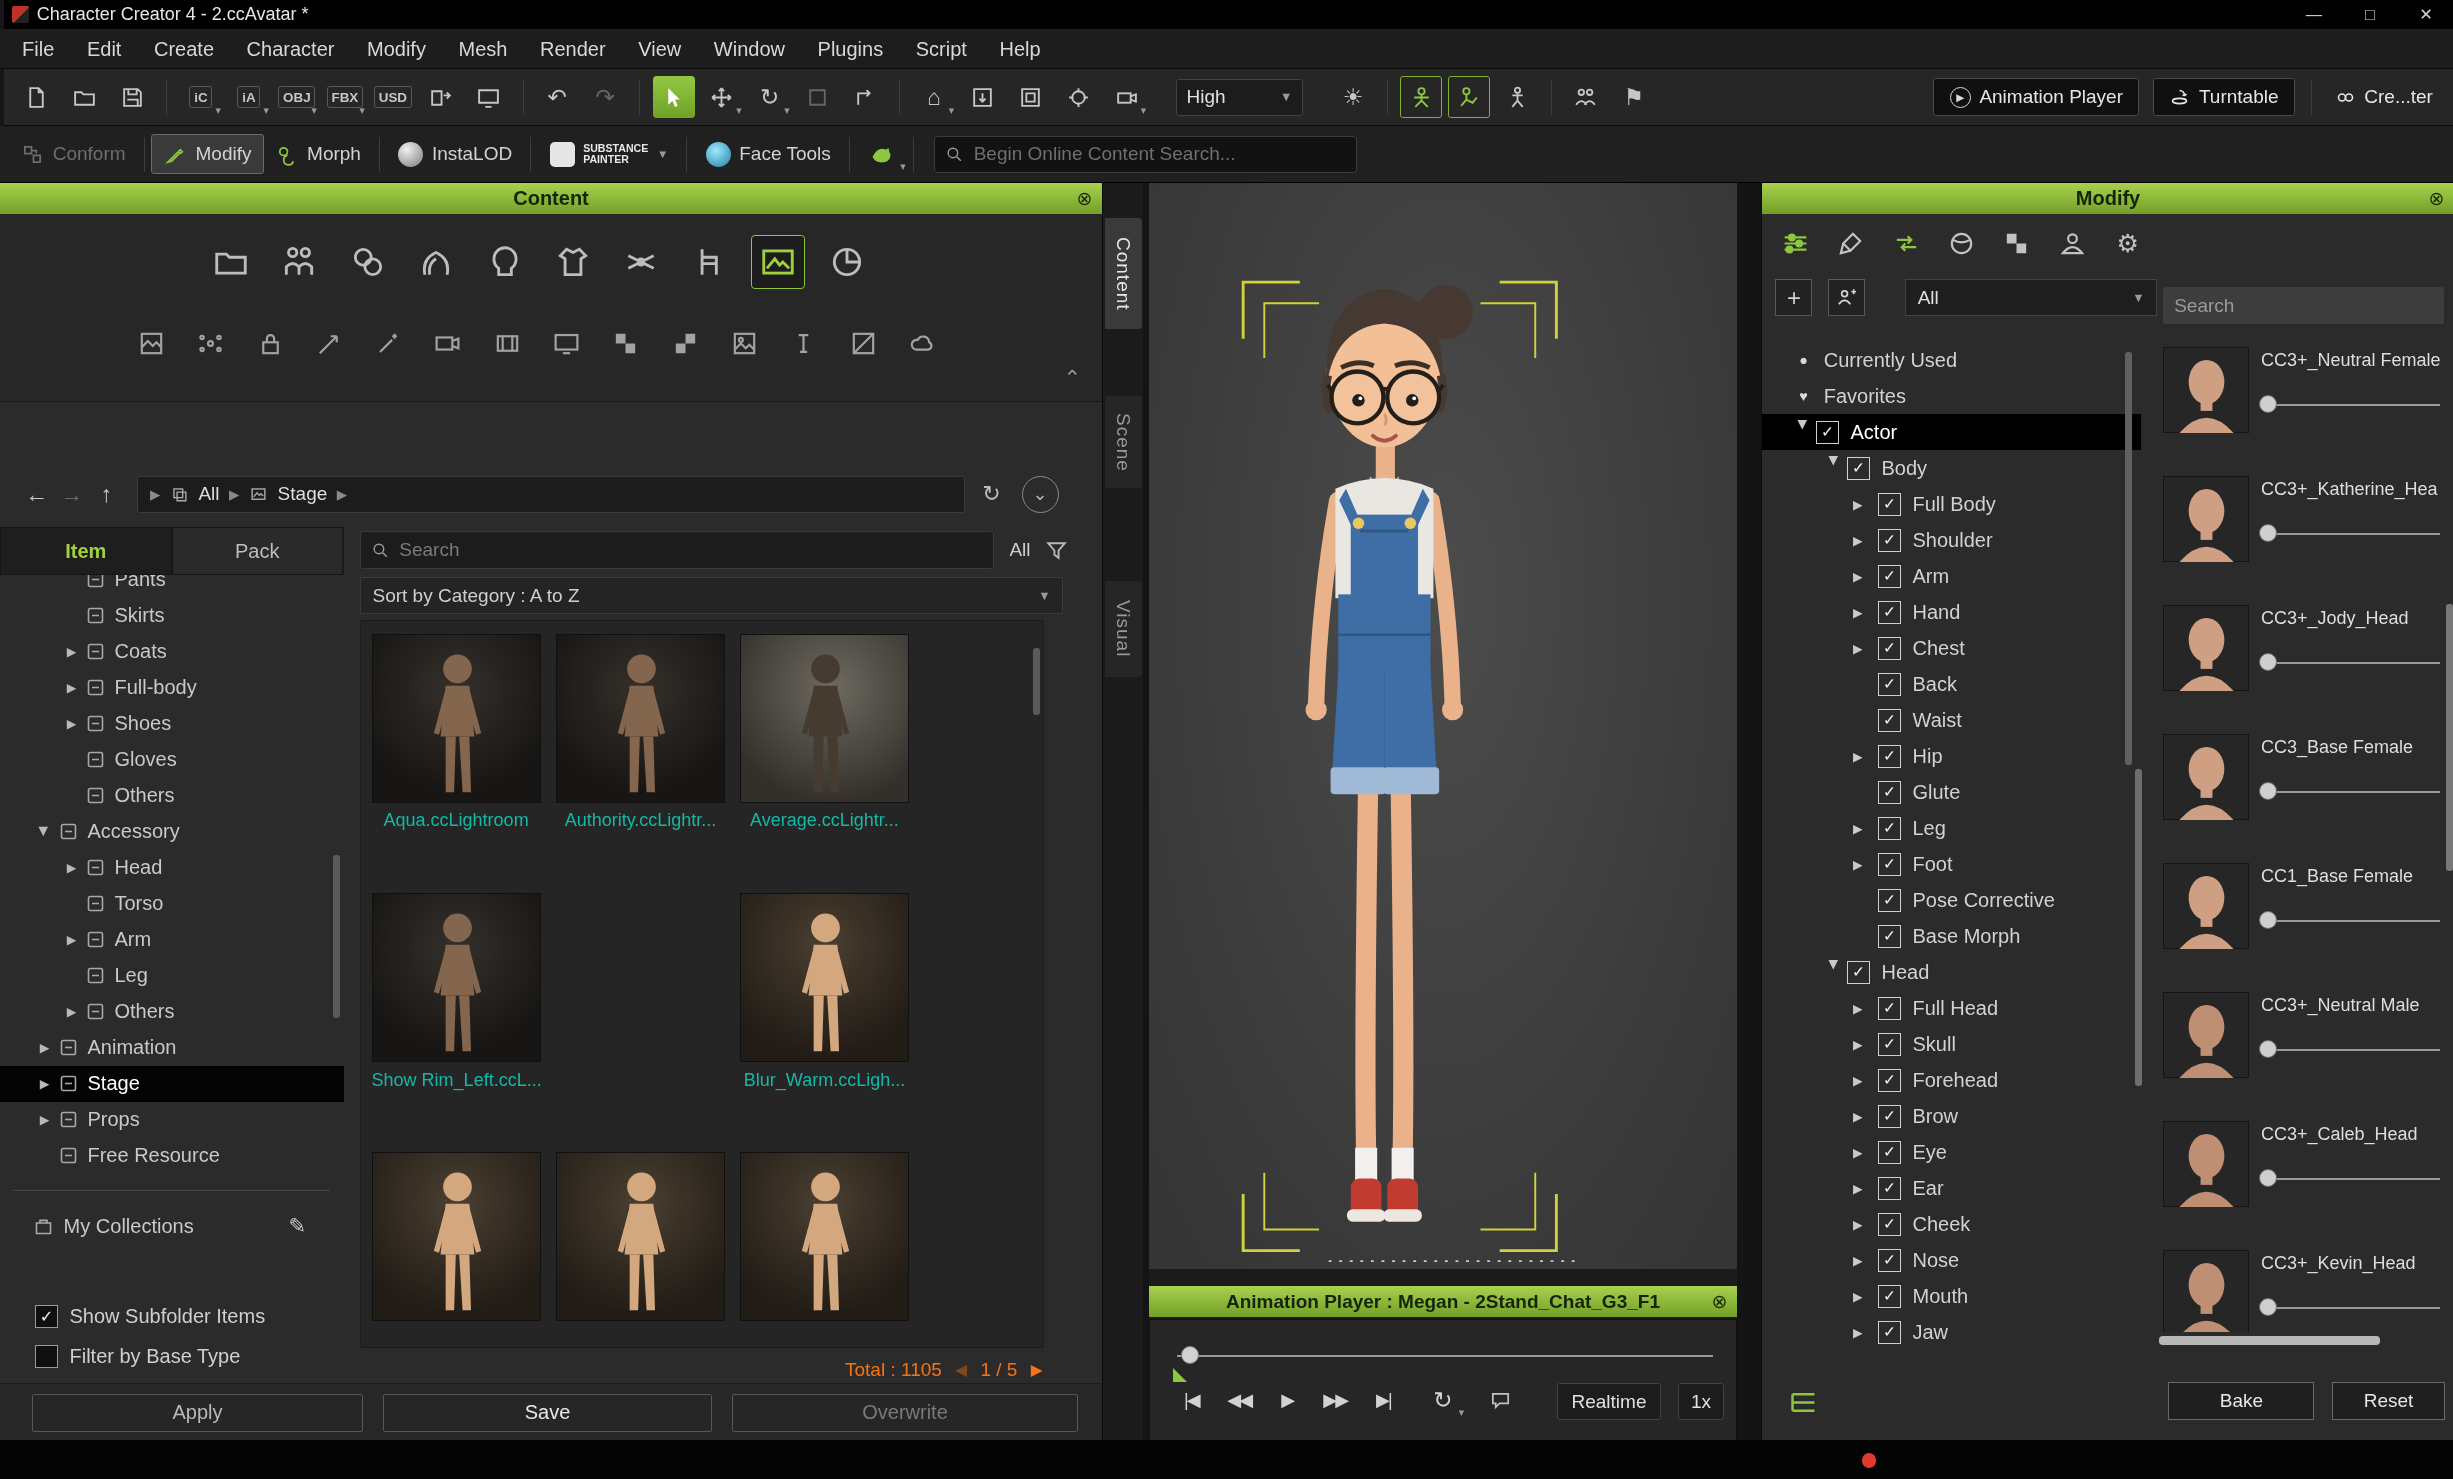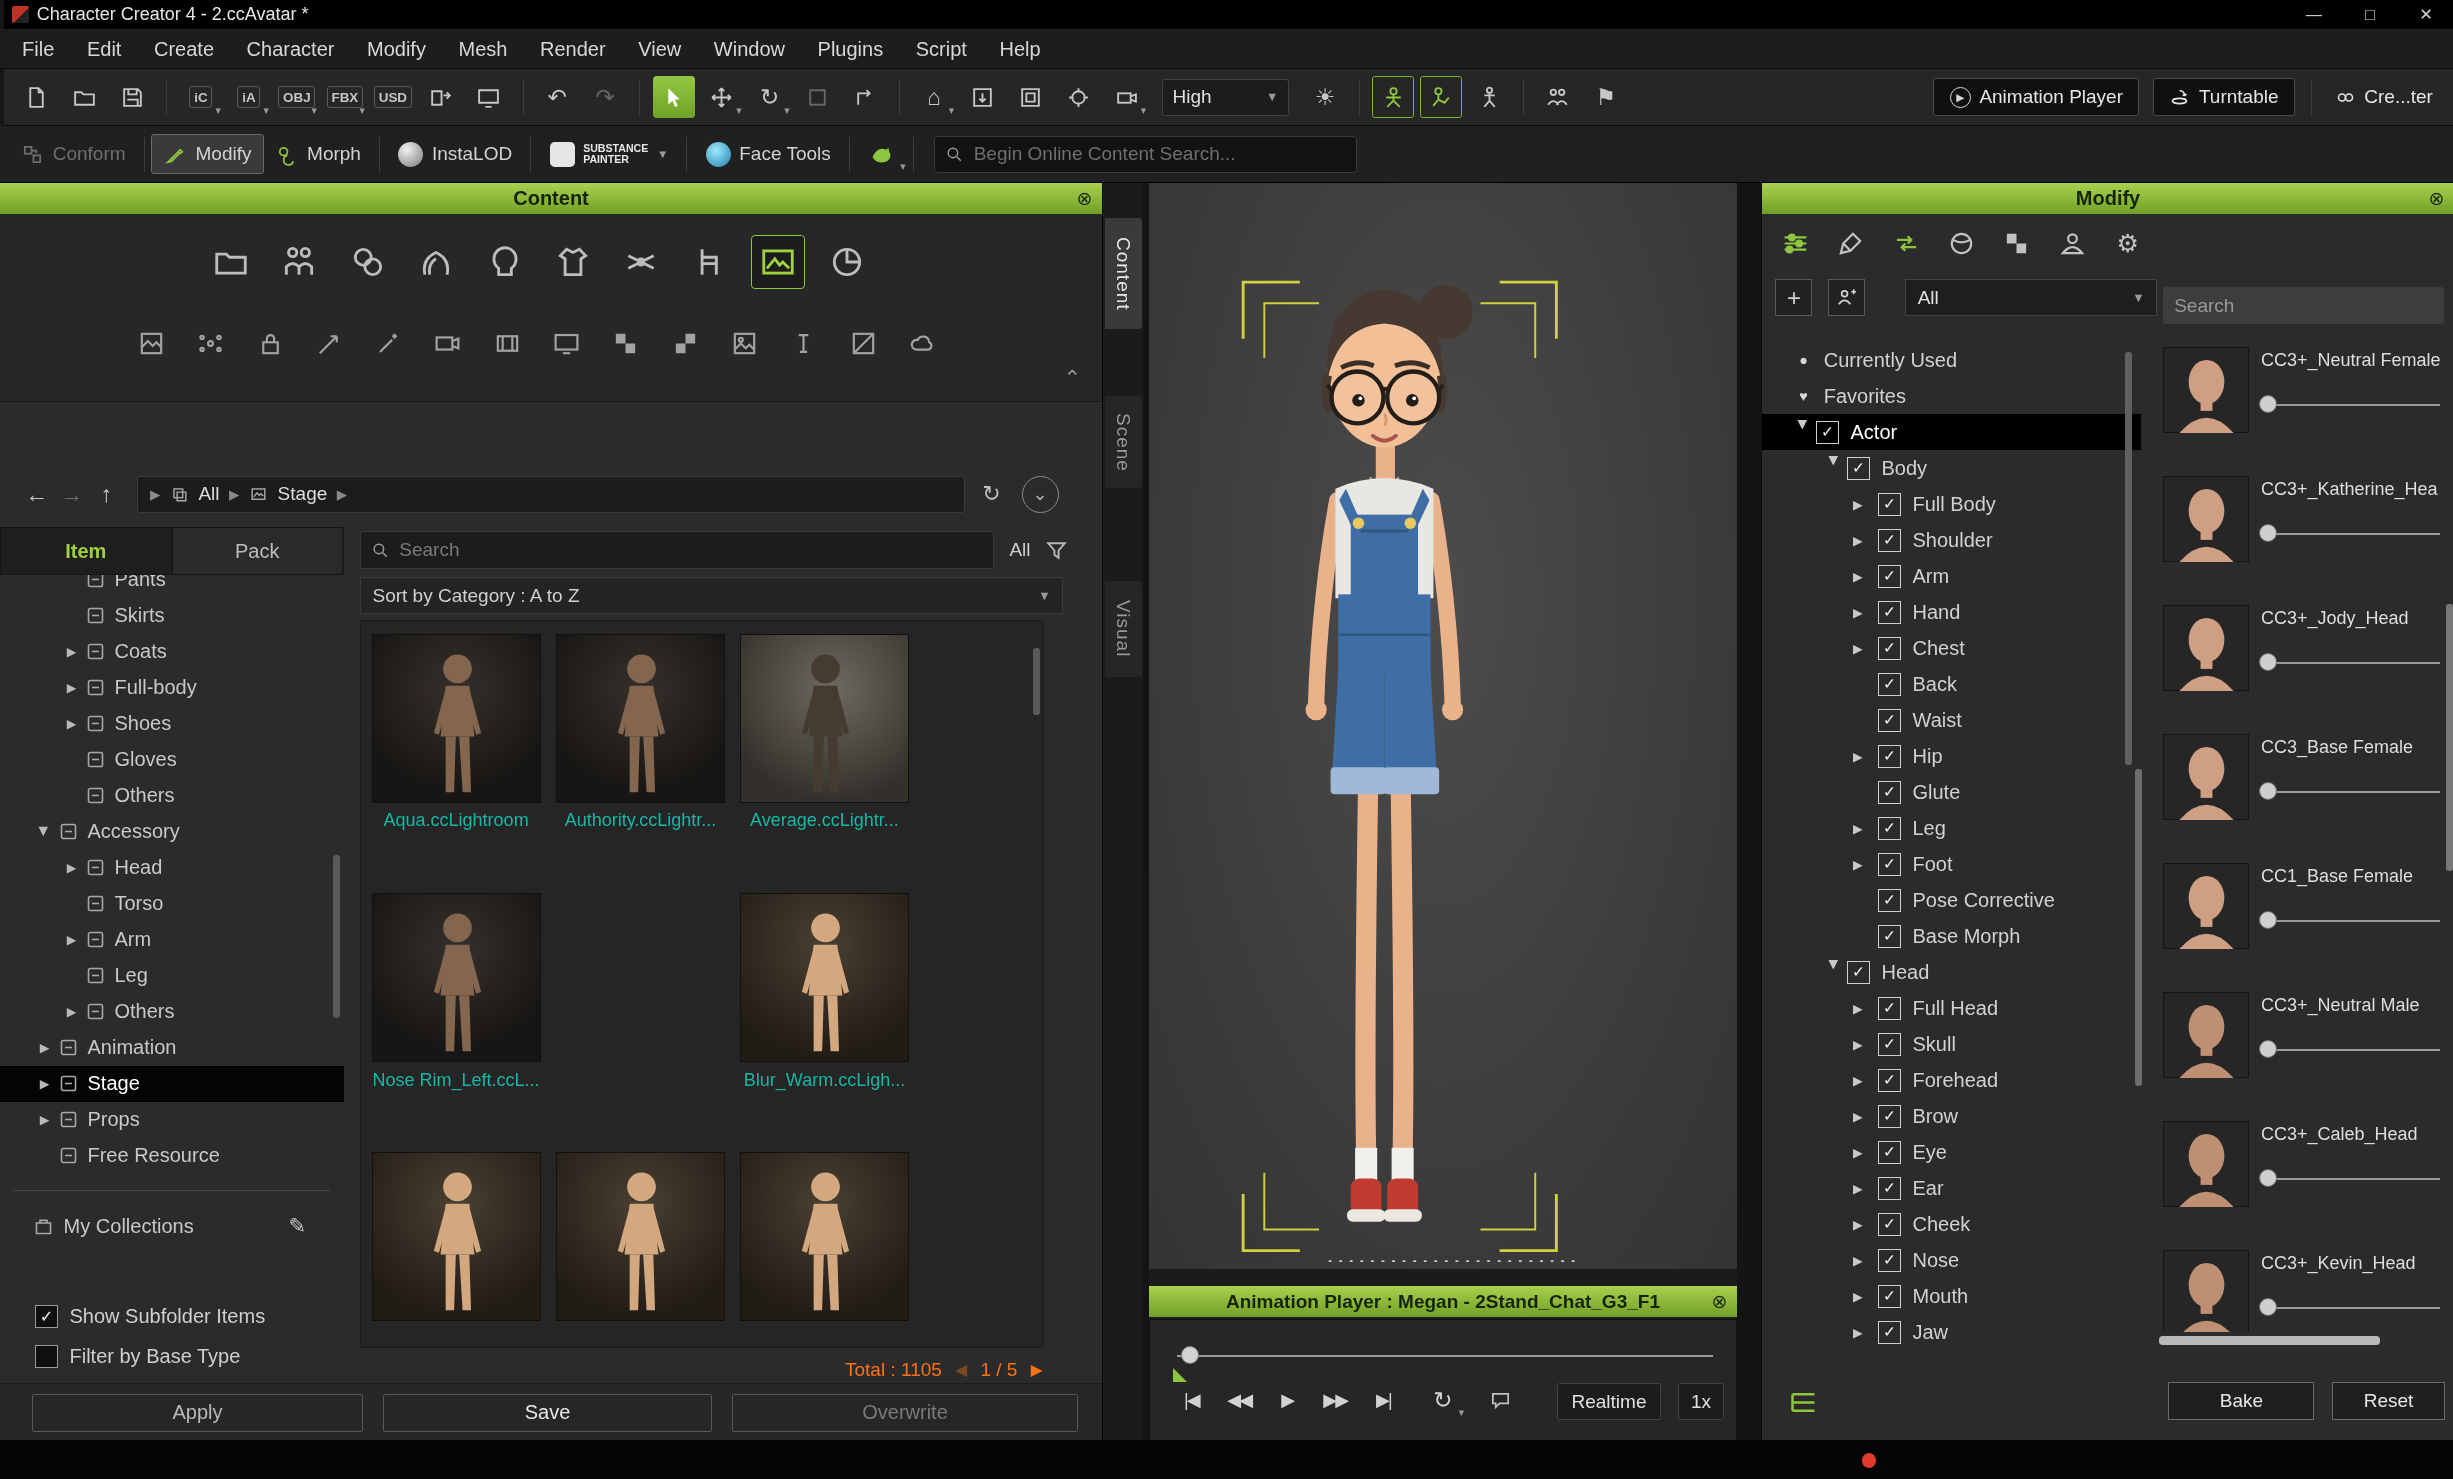--- a/index.html
+++ b/index.html
@@ -22,21 +22,21 @@
 
   
   .toolbar1{position:absolute;top:69px;left:4px;right:0;height:57px;background:#262626;display:flex;align-items:center;padding:0 11.5px;border-bottom:1px solid #0b0b0b;gap:6px;}
   .tbtn{min-width:42px;height:42px;display:flex;align-items:center;justify-content:center;color:#c6c6c6;font-size:23px;position:relative;}
   .tbtn svg{width:25px;height:25px;}
   .chip{font-size:13.4px;font-weight:bold;border:1px solid #5a5a5a;border-radius:2.9px;padding:2.9px 3.8px;color:#c6c6c6;}
   .dd::after{content:"▾";font-size:10.6px;color:#9a9a9a;position:absolute;right:1px;bottom:1.9px;}
   .sep{width:1px;height:35px;background:#3d3d3d;margin:0 6.7px;}
   .selbtn{background:linear-gradient(#93c844,#6fa226);border-radius:3.8px;color:#fff;}
   .dim{opacity:.4;}
-  .qselect{width:127px;height:37px;background:#1c1c1c;border:1px solid #434343;border-radius:2.9px;display:flex;align-items:center;padding:0 9.6px;font-size:19px;color:#e0e0e0;margin:0 9px;text-align:right;}
+  .qselect{width:127px;height:37px;background:#1c1c1c;border:1px solid #434343;border-radius:2.9px;display:flex;align-items:center;padding:0 9.6px;font-size:19px;color:#e0e0e0;margin:0 23px;text-align:right;}
   .qselect .car{margin-left:auto;font-size:12.5px;color:#9a9a9a;}
   .greenbtn{border:1.9px solid #7db12f;border-radius:2.9px;color:#8dc63f;}
   .bigbtn{height:38px;background:#101010;border:1px solid #4a4a4a;border-radius:2.9px;display:flex;align-items:center;gap:8.6px;padding:0 15.4px;font-size:19px;color:#e6e6e6;margin:0 3.8px;}
   .pc{width:21px;height:21px;border:1.9px solid #d8d8d8;border-radius:50%;display:flex;align-items:center;justify-content:center;font-size:10.6px;color:#d8d8d8;}
 
   
   .toolbar2{position:absolute;top:126px;left:0;right:0;height:57px;background:#202020;display:flex;align-items:center;padding:0 9.6px;border-bottom:1px solid #000;}
   .t2item{display:flex;align-items:center;gap:8.6px;padding:0 11.5px;font-size:19px;color:#d2d2d2;height:40px;position:relative;}
   .t2item svg{width:23px;height:23px;}
   .t2item.active{background:#3a3a3a;border:1px solid #6b6b6b;border-radius:2.9px;}
@@ -844,21 +844,21 @@
 
           <div class="thumbcell" style="left: 10.6px; top: 272px;">
             <div class="ph">
               <svg viewBox="0 0 100 100" width="169" height="169">
                 <circle class="fig" cx="50" cy="20" r="8.5"></circle>
                 <path class="fig" d="M43 30 L57 30 L60 60 L40 60 Z"></path>
                 <path class="fig" d="M43 60 h6 l-1 33 h-5 z M51 60 h6 l1 33 h-5 z"></path>
                 <path class="fig" d="M43 32 l-7 26 3 1 7 -24 z M57 32 l7 26 -3 1 -7 -24 z"></path>
               </svg>
             </div>
-            <div class="tlabel">Nose Rim_Left.ccL...</div>
+            <div class="tlabel">Show Rim_Left.ccL...</div>
           </div>
 
 
           <div class="thumbcell warm" style="left: 379px; top: 272px;">
             <div class="ph">
               <svg viewBox="0 0 100 100" width="169" height="169">
                 <circle class="fig" cx="50" cy="20" r="8.5"></circle>
                 <path class="fig" d="M43 30 L57 30 L60 60 L40 60 Z"></path>
                 <path class="fig" d="M43 60 h6 l-1 33 h-5 z M51 60 h6 l1 33 h-5 z"></path>
                 <path class="fig" d="M43 32 l-7 26 3 1 7 -24 z M57 32 l7 26 -3 1 -7 -24 z"></path>

